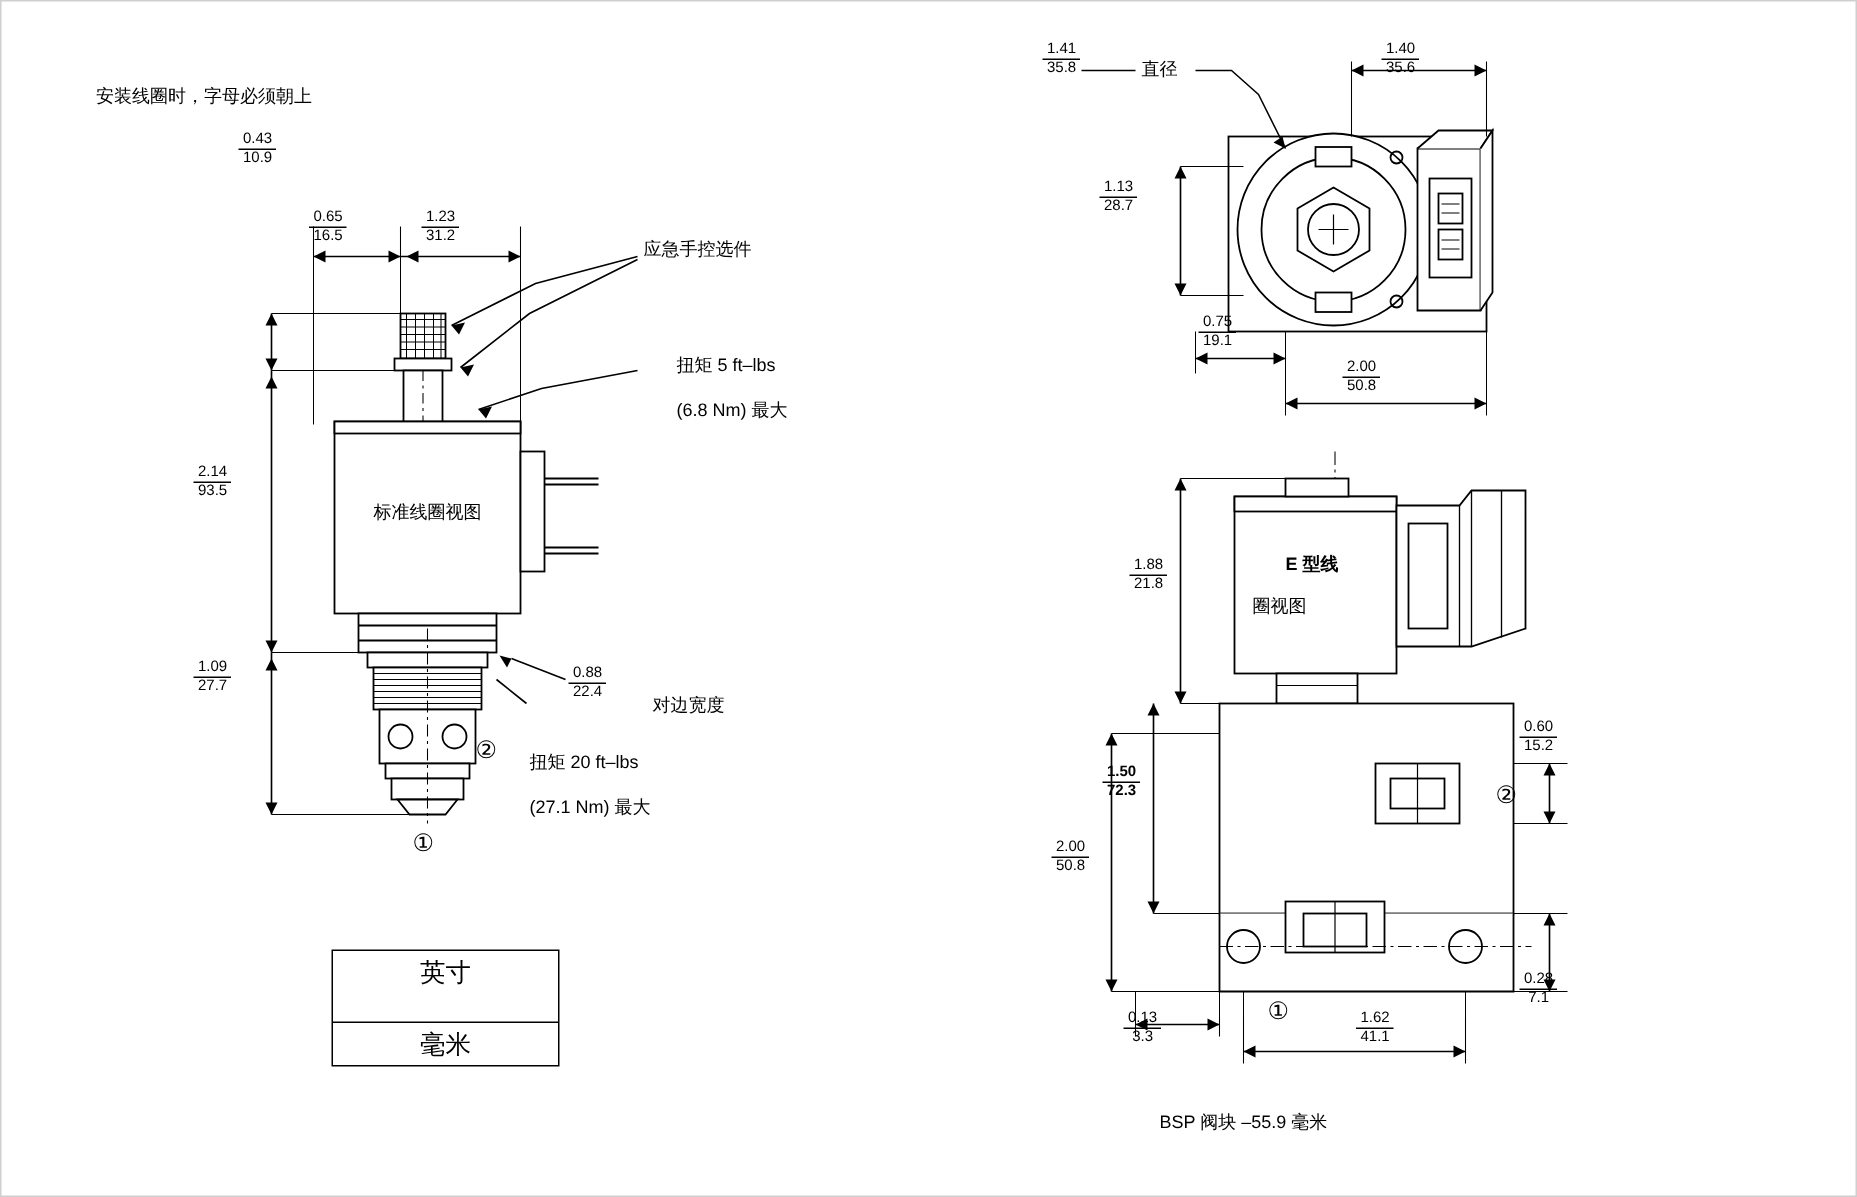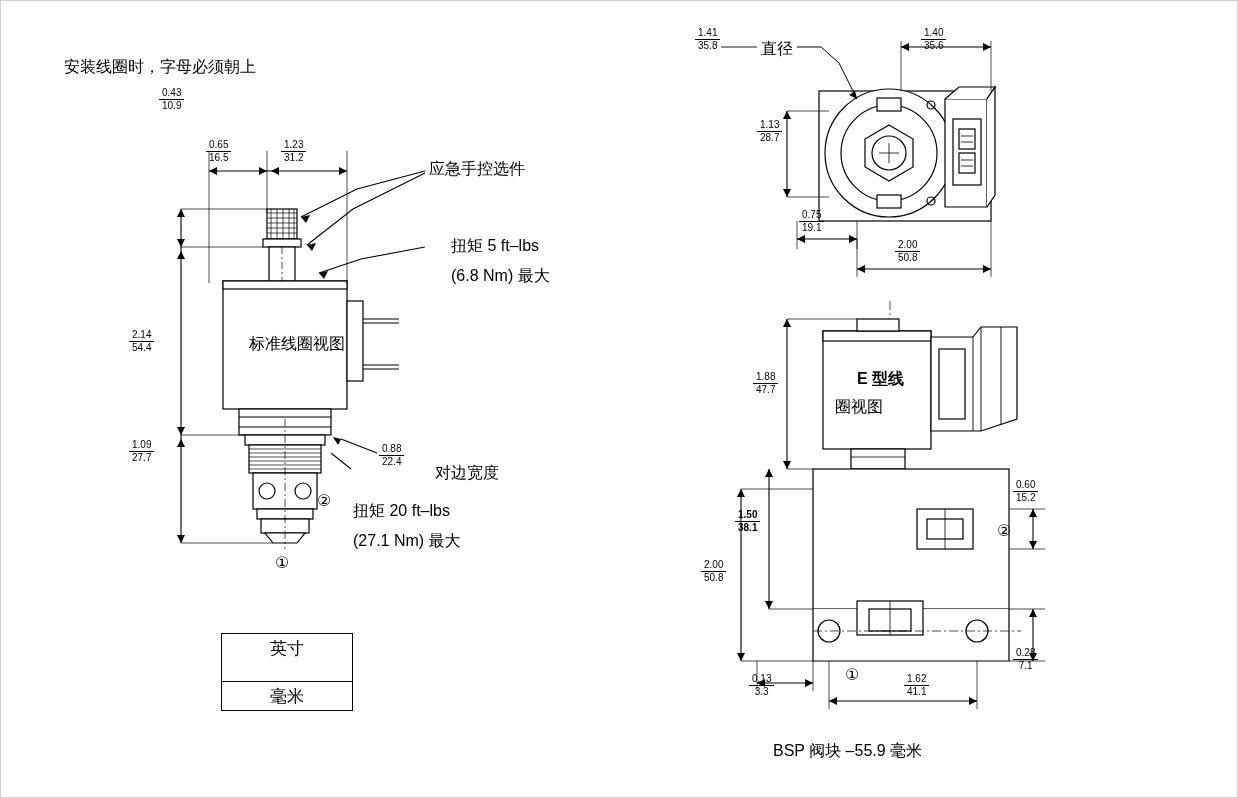--- a/index.html
+++ b/index.html
@@ -1,20 +1,20 @@
 <!DOCTYPE html>
 <html><head>
 <meta charset="utf-8">
 <style>
   html,body{margin:0;padding:0;background:#ffffff;}
   body{font-family:"Liberation Sans","DejaVu Sans",sans-serif;color:#000;}
   #page{position:relative;width:1238px;height:798px;overflow:hidden;background:#fff;
         border:1px solid #cfcfcf;box-sizing:border-box;}
   .lbl{position:absolute;font-size:15px;line-height:1.25;white-space:pre;}
-  .lbl.big{font-size:16px;}
+  .lbl.big{font-size:12px;}
   .dim{position:absolute;text-align:center;font-size:10px;line-height:1.15;}
   .dim .top{padding:0 3px;}
   .dim .bot{padding:0 3px;border-top:1.4px solid #000;}
   svg{position:absolute;left:0;top:0;overflow:visible;}
   .unitbox{position:absolute;border:1.5px solid #000;box-sizing:border-box;text-align:center;
            font-size:17px;background:#fff;}
   .unitbox .u1{padding:3px 0 2px;}
   .unitbox .u2{padding:3px 0 2px;border-top:1.5px solid #000;margin-top:19px;}
 </style>
 </head>
@@ -132,23 +132,23 @@
     <div class="bot">10.9</div>
   </div>
   <div class="dim" style="left:205px;top:138px;text-align:right;">
     <div class="top">0.65</div>
     <div class="bot">16.5</div>
   </div>
   <div class="dim" style="left:280px;top:138px;">
     <div class="top">1.23</div>
     <div class="bot">31.2</div>
   </div>
-  <div class="dim" style="left:128px;top:328px;text-align:right;">
+  <div class="dim" style="left:128px;top:308px;text-align:right;">
     <div class="top">2.14</div>
-    <div class="bot">54.4</div>
+    <div class="bot">93.5</div>
   </div>
   <div class="dim" style="left:128px;top:438px;">
     <div class="top">1.09</div>
     <div class="bot">27.7</div>
   </div>
   <div class="dim" style="left:378px;top:442px;">
     <div class="top">0.88</div>
     <div class="bot">22.4</div>
   </div>
 
@@ -156,21 +156,21 @@
   <div class="lbl big" style="left:428px;top:158px;">应急手控选件</div>
   <div class="lbl big" style="left:450px;top:235px;">扭矩 5 ft–lbs</div>
   <div class="lbl big" style="left:450px;top:265px;">(6.8 Nm) 最大</div>
   <div class="lbl big" style="left:434px;top:462px;">对边宽度</div>
   <div class="lbl big" style="left:352px;top:500px;">扭矩 20 ft–lbs</div>
   <div class="lbl big" style="left:352px;top:530px;">(27.1 Nm) 最大</div>
 
   <div class="lbl" style="left:316px;top:490px;font-size:16px;">②</div>
   <div class="lbl" style="left:274px;top:552px;font-size:16px;">①</div>
 
-  <div class="unitbox" style="left:220px;top:632px;width:132px;">
+  <div class="unitbox" style="left:220px;top:632px;width:152px;">
     <div class="u1">英寸</div>
     <div class="u2">毫米</div>
   </div>
 
   <svg width="1238" height="798">
     <g stroke="#000" fill="none" stroke-width="1.2">
 
       <rect x="818" y="90" width="172" height="130" fill="#fff"></rect>
 
       <circle cx="888" cy="152" r="64" fill="#fff"></circle>
@@ -237,21 +237,21 @@
 
   <div class="dim" style="left:694px;top:26px;">
     <div class="top">1.41</div>
     <div class="bot">35.8</div>
   </div>
   <div class="lbl big" style="left:760px;top:38px;">直径</div>
   <div class="dim" style="left:920px;top:26px;text-align:center;">
     <div class="top">1.40</div>
     <div class="bot">35.6</div>
   </div>
-  <div class="dim" style="left:756px;top:118px;">
+  <div class="dim" style="left:732px;top:118px;">
     <div class="top">1.13</div>
     <div class="bot">28.7</div>
   </div>
   <div class="dim" style="left:798px;top:208px;">
     <div class="top">0.75</div>
     <div class="bot">19.1</div>
   </div>
   <div class="dim" style="left:894px;top:238px;">
     <div class="top">2.00</div>
     <div class="bot">50.8</div>
@@ -333,28 +333,28 @@
       <polygon points="1032,660 1028,652 1036,652"></polygon>
       <polygon points="756,682 764,678 764,686"></polygon>
       <polygon points="812,682 804,678 804,686"></polygon>
       <polygon points="828,700 836,696 836,704"></polygon>
       <polygon points="976,700 968,696 968,704"></polygon>
     </g>
   </svg>
 
   <div class="dim" style="left:752px;top:370px;">
     <div class="top">1.88</div>
-    <div class="bot">47.7</div>
+    <div class="bot">21.8</div>
   </div>
   <div class="lbl big" style="left:856px;top:368px;font-weight:bold;">E 型线</div>
   <div class="lbl big" style="left:834px;top:396px;">圈视图</div>
 
   <div class="dim" style="left:734px;top:508px;font-weight:bold;">
     <div class="top">1.50</div>
-    <div class="bot">38.1</div>
+    <div class="bot">72.3</div>
   </div>
   <div class="dim" style="left:700px;top:558px;">
     <div class="top">2.00</div>
     <div class="bot">50.8</div>
   </div>
   <div class="dim" style="left:1012px;top:478px;">
     <div class="top">0.60</div>
     <div class="bot">15.2</div>
   </div>
   <div class="dim" style="left:1012px;top:646px;">

